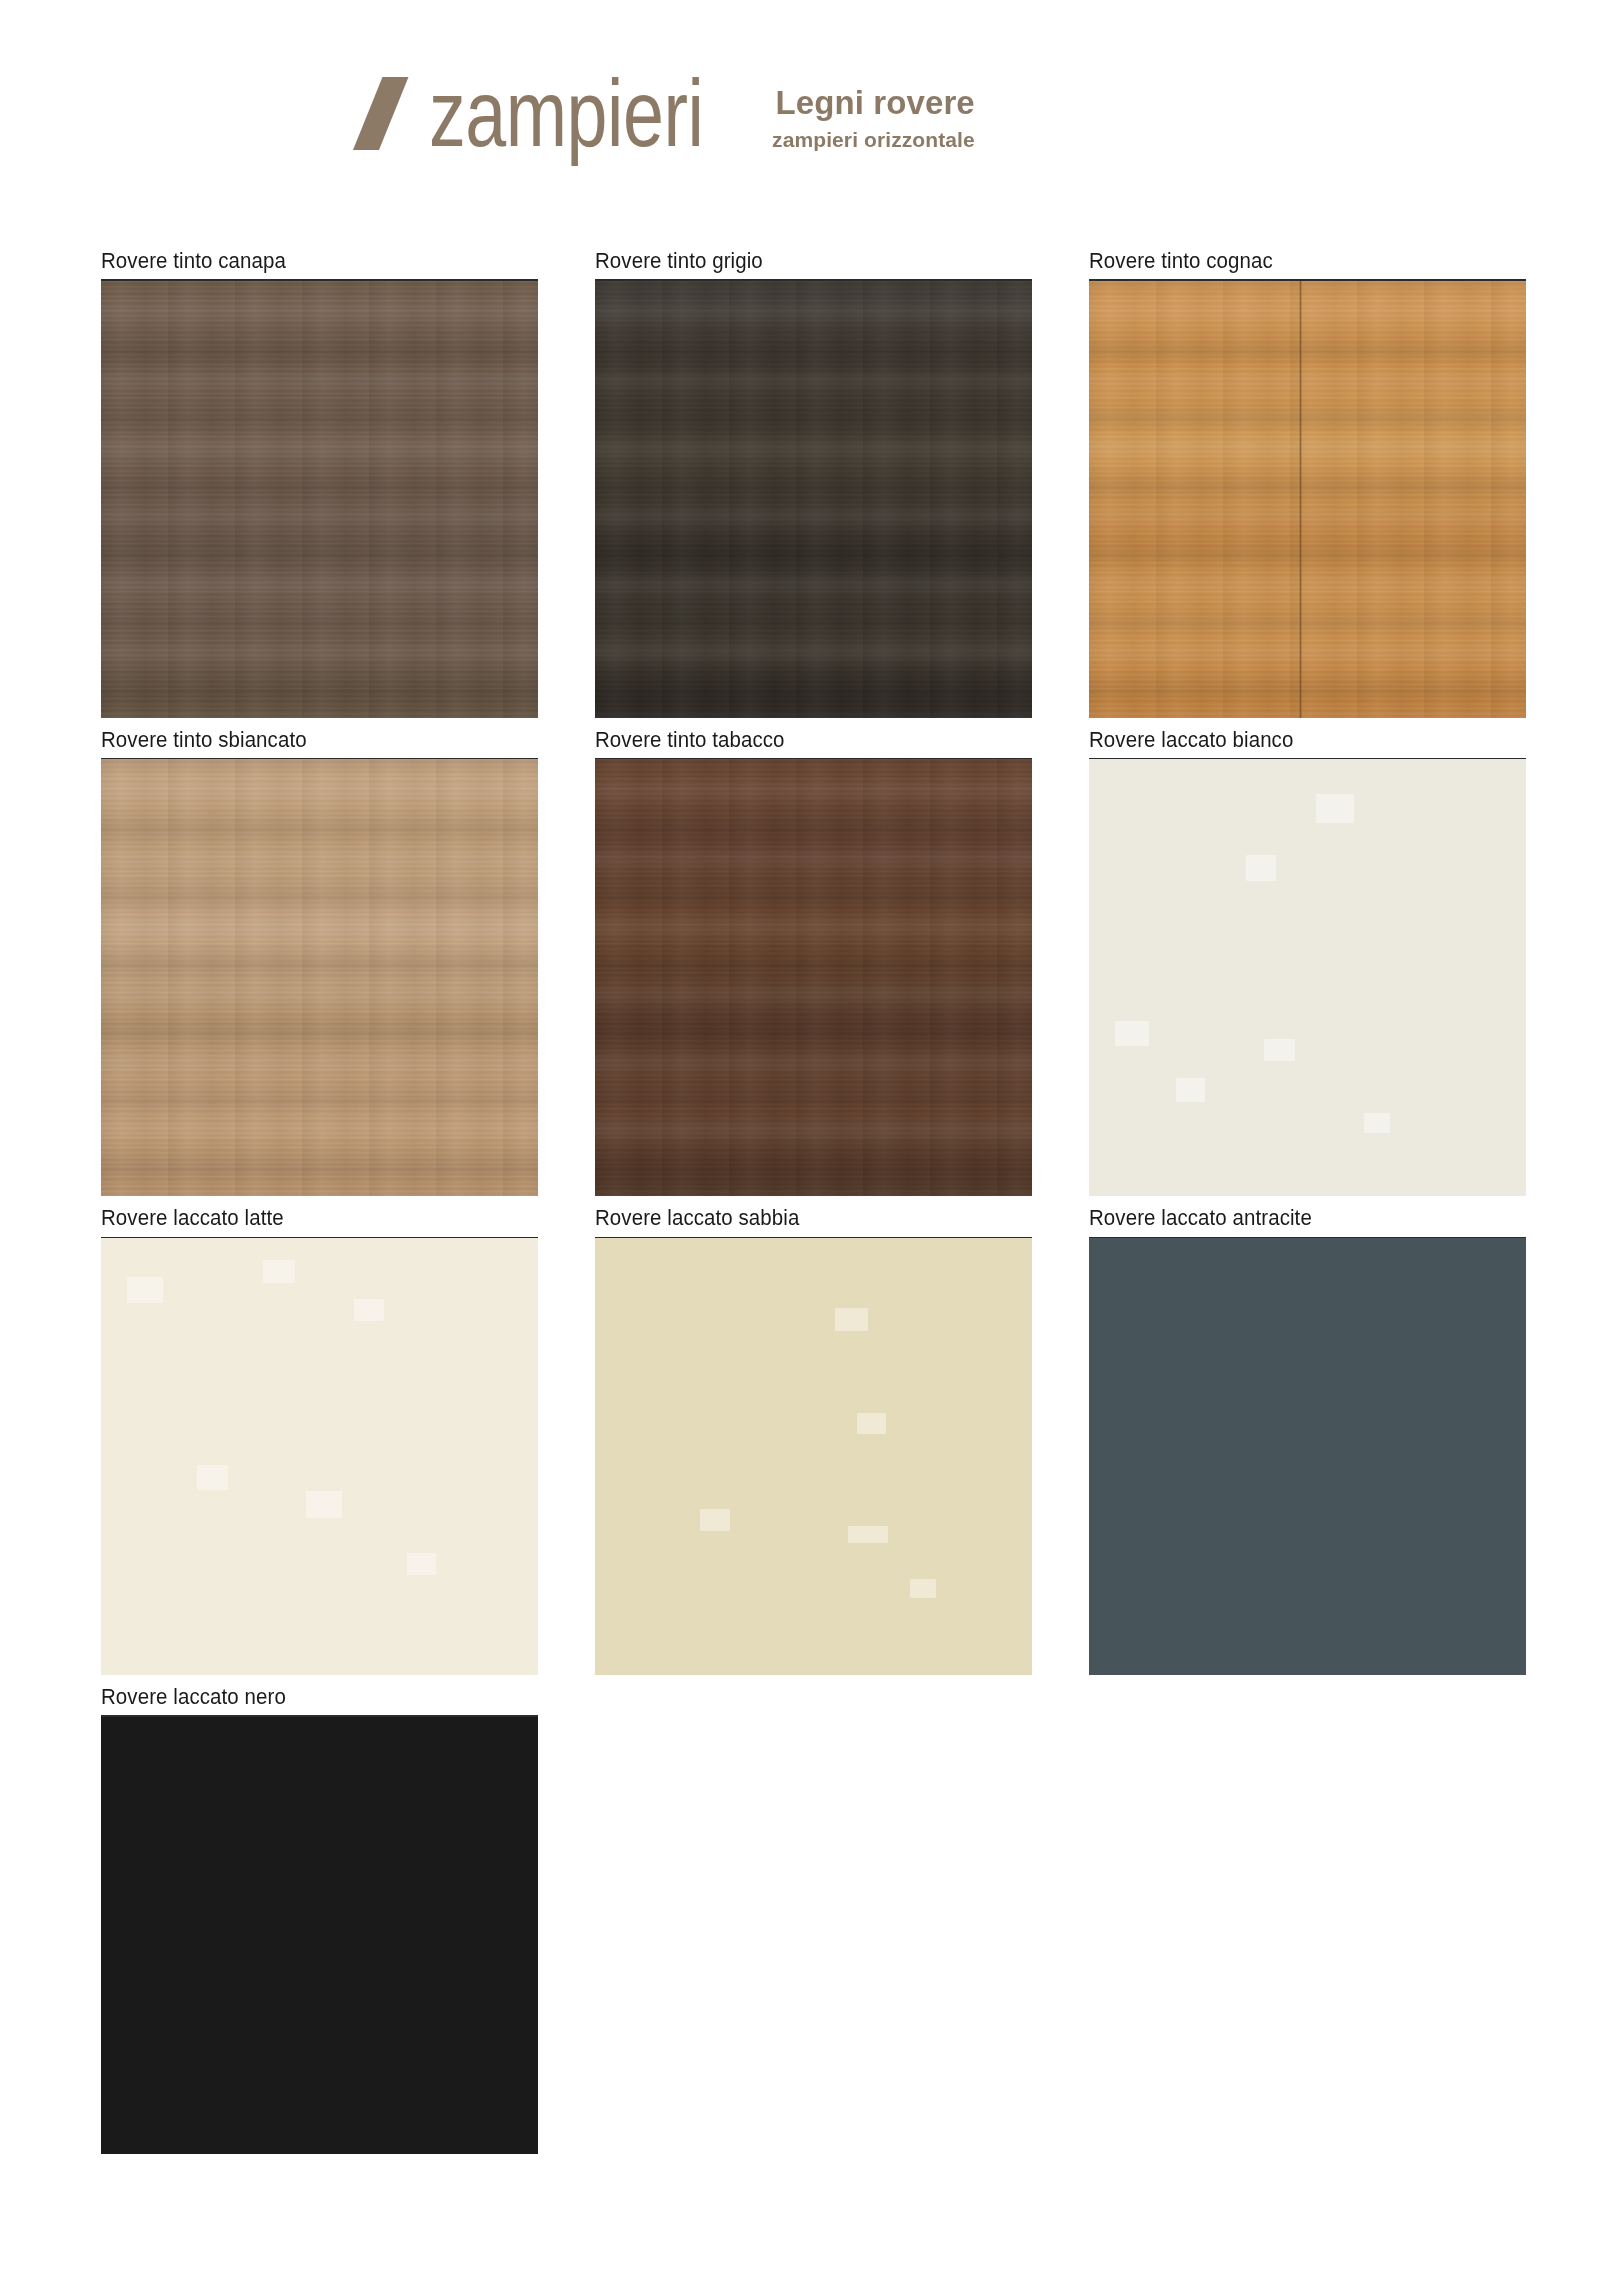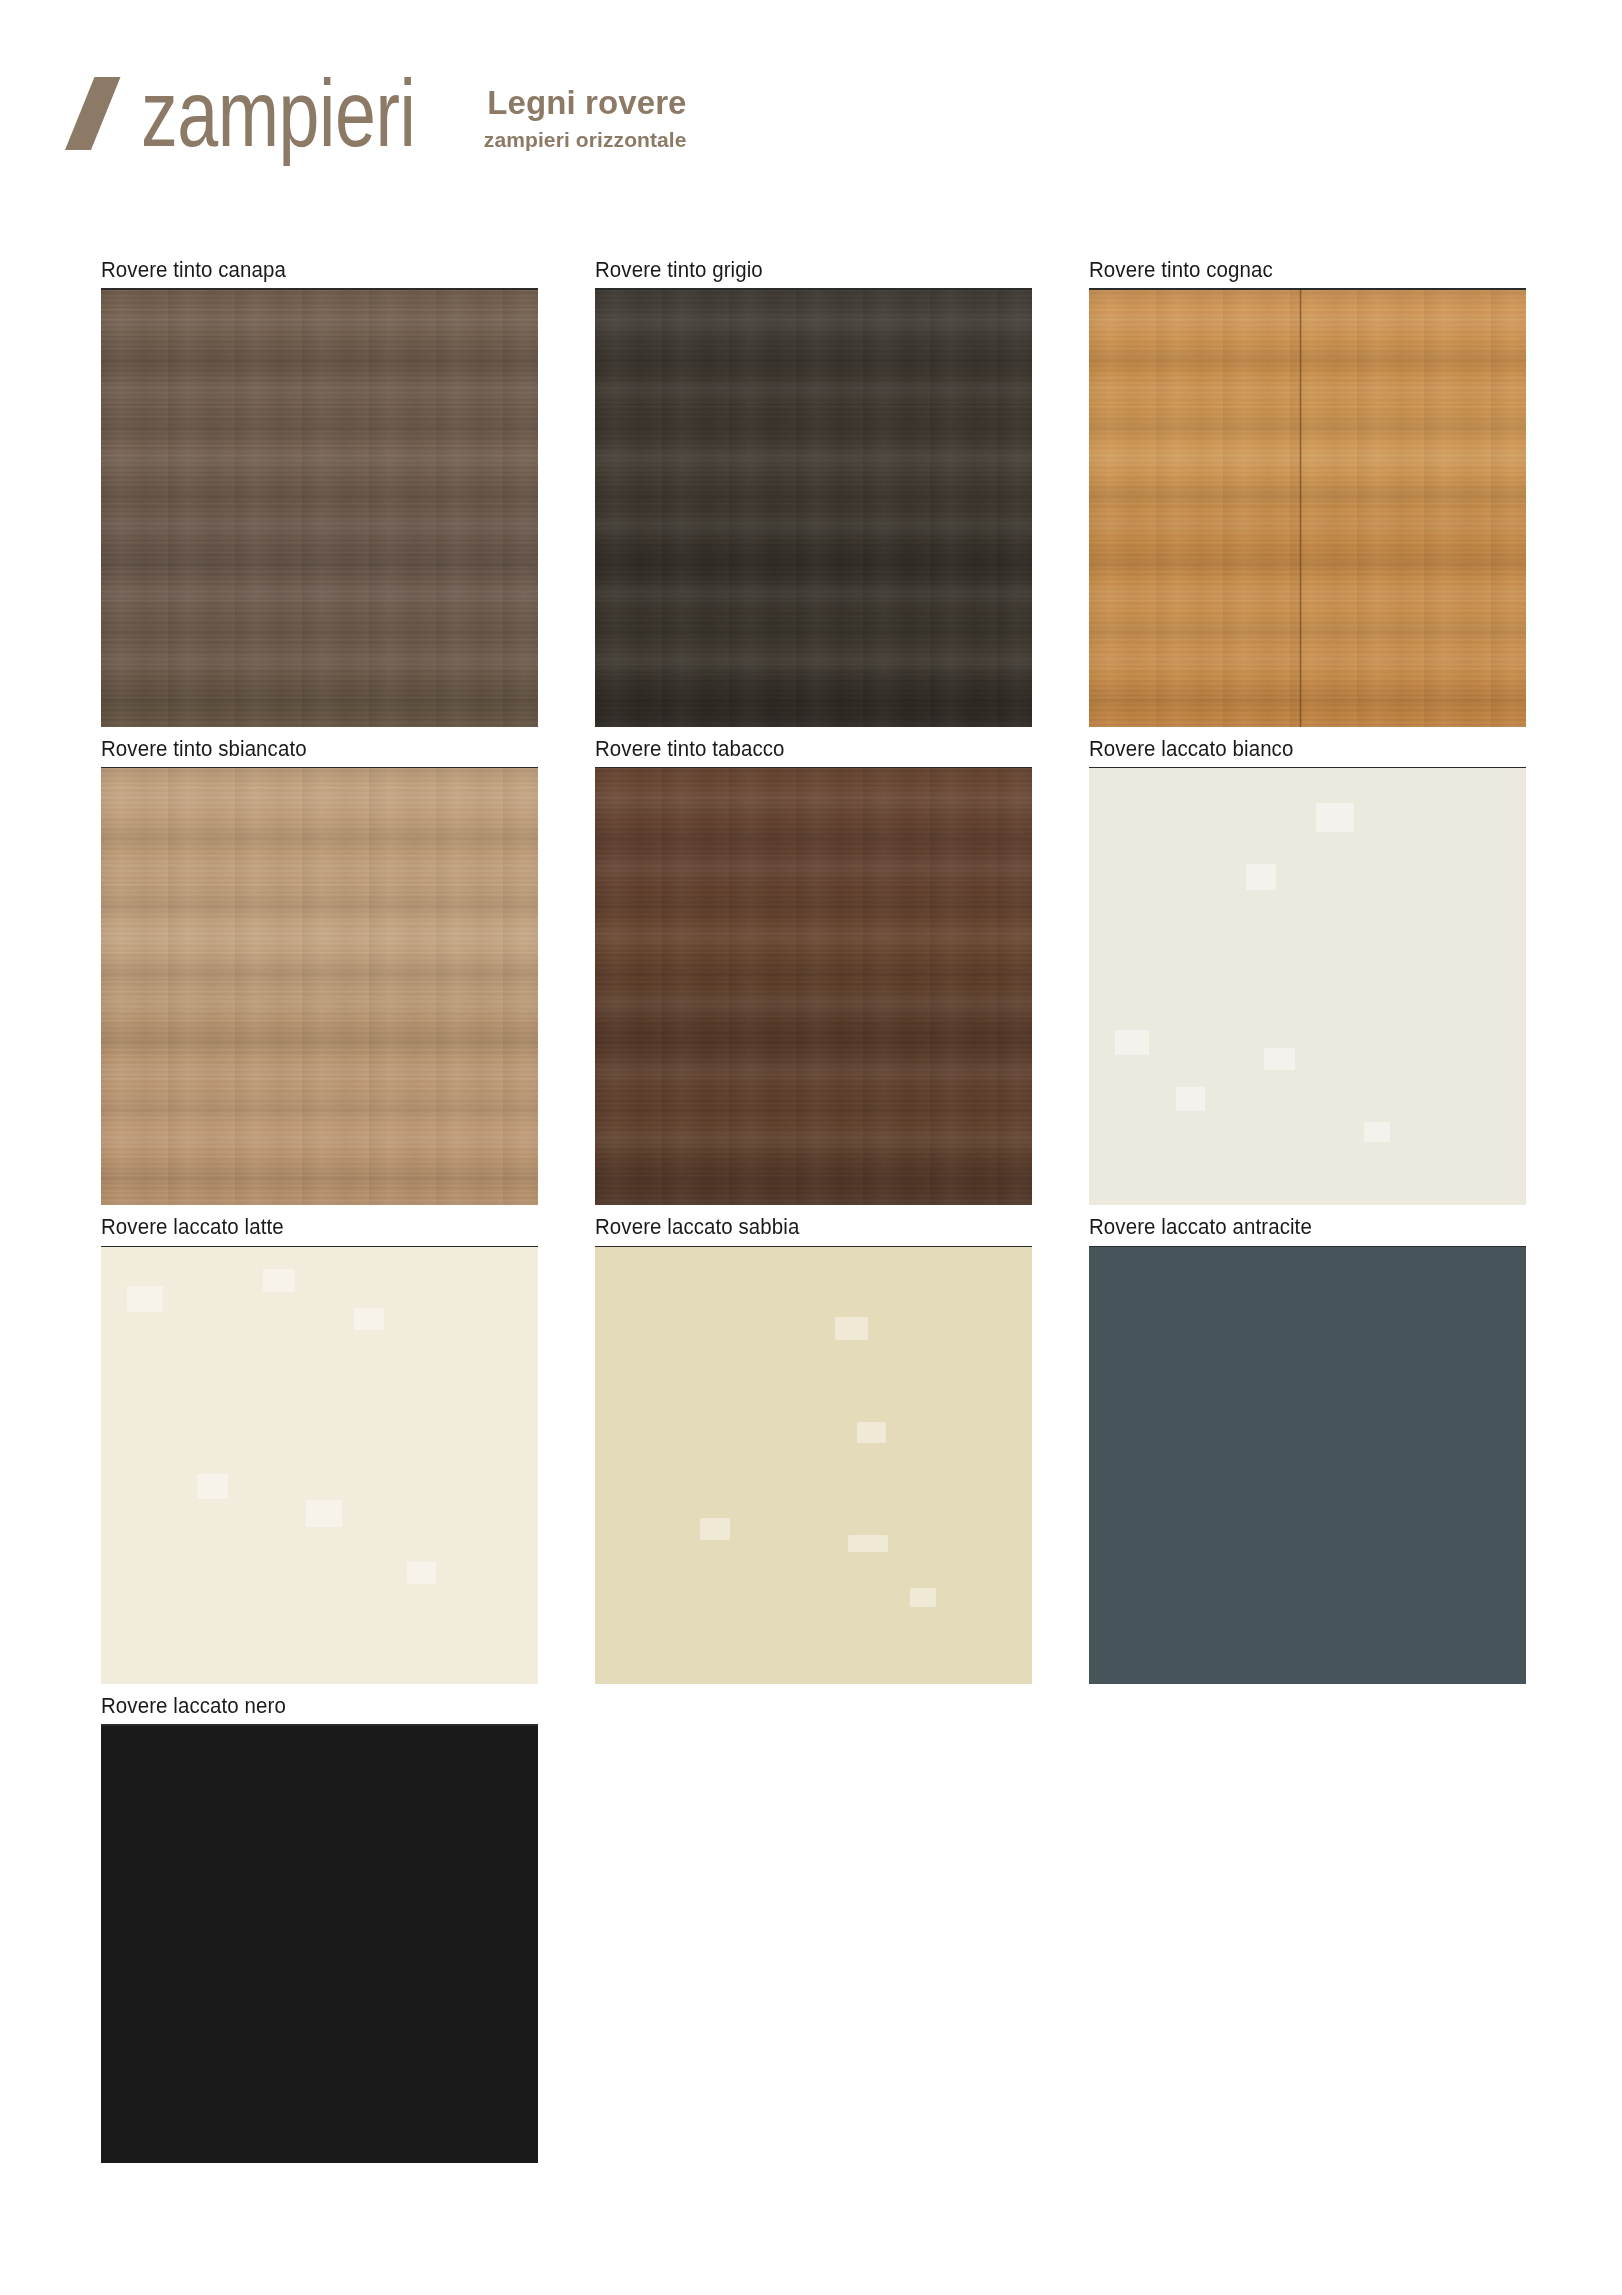--- a/index.html
+++ b/index.html
@@ -19,22 +19,22 @@
   }
 
   
   .page-header {
     position: absolute;
     top: 0; left: 0;
     width: 1305px;
     height: 214px;
     display: flex;
     align-items: flex-start;
-    justify-content: flex-start;
-    padding: 68px 77px 0 65px;
+    justify-content: center;
+    padding: 68px 77px 0 100px;
   }
 
   .brand-lockup {
     display: flex;
     align-items: center;
     gap: 38px;
     margin-top: 5.2px;
   }
 
   .brand-mark {
@@ -82,21 +82,21 @@
     color: #8c7a66;
     letter-spacing: 0.1px;
     line-height: 1.3;
     margin-top: 2.6px;
     white-space: nowrap;
   }
 
   
   .swatch-grid {
     position: absolute;
-    top: 257px;
+    top: 248px;
     left: 101px;
     width: 1440px;
     display: grid;
     grid-template-columns: repeat(3, 437px);
     column-gap: 57px;
     row-gap: 9px;
   }
 
   .swatch-cell {
     width: 437px;

